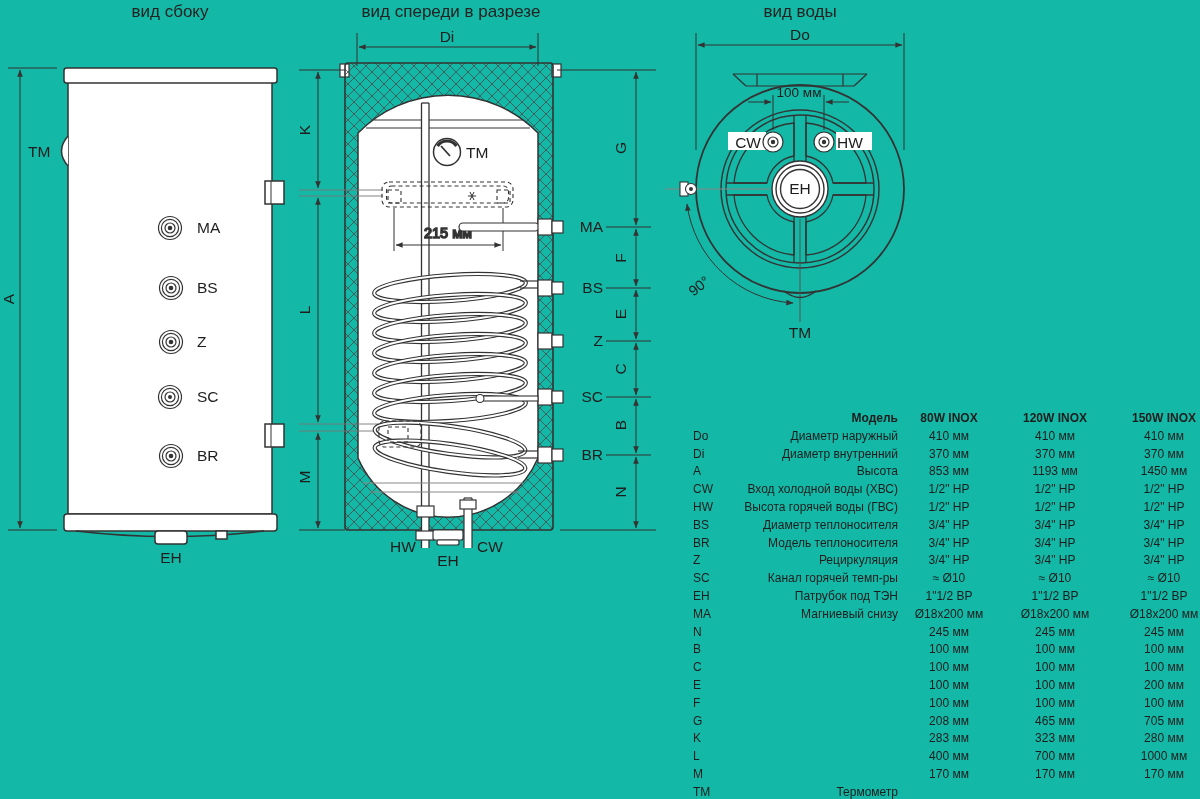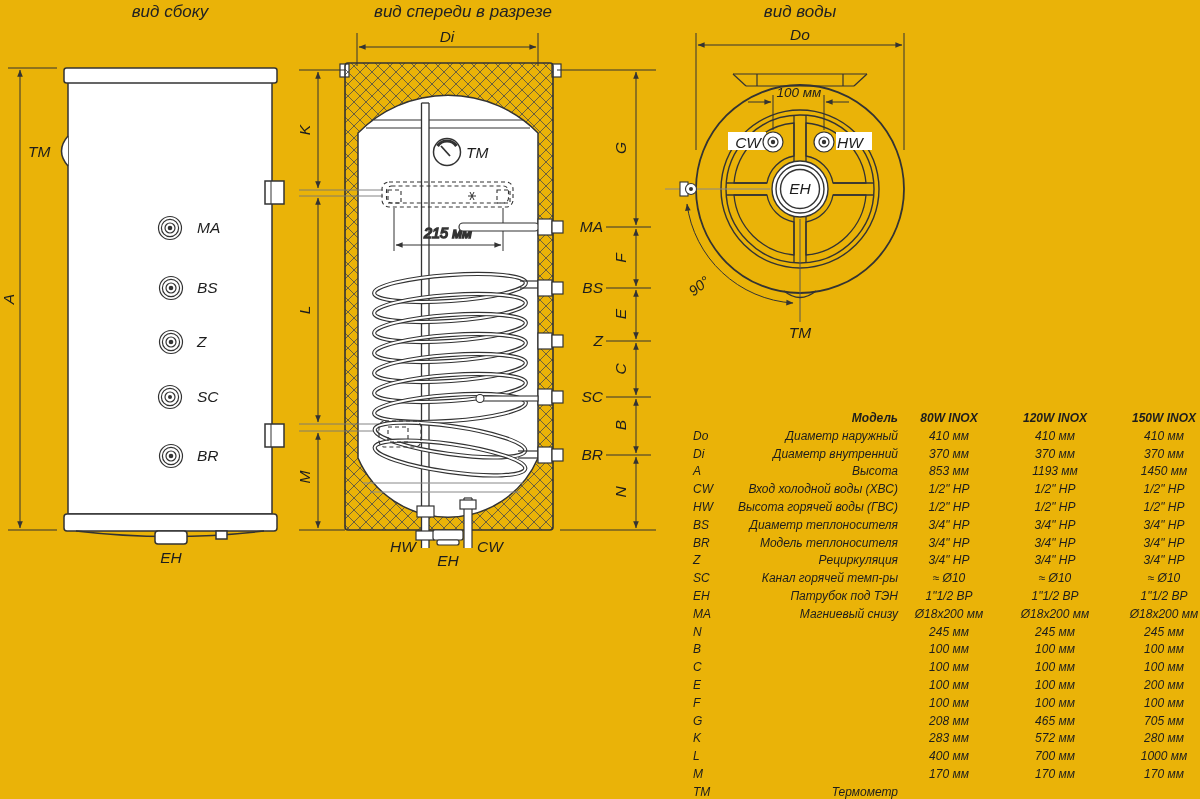--- a/index.html
+++ b/index.html
@@ -1,20 +1,20 @@
 <!DOCTYPE html>
 <html><head>
 <meta charset="utf-8">
 <style>
   html,body{margin:0;padding:0;overflow:hidden;background:#fff;}
-  .canvas{position:relative;width:1200px;height:799px;background:#eab308;
-          font-family:"Liberation Sans",sans-serif;color:#1d1d1d;font-style:italic;}
+  .canvas{position:relative;width:1200px;height:799px;background:#14b8a6;
+          font-family:"Liberation Sans",sans-serif;color:#1d1d1d;}
   .view-title{position:absolute;top:2px;font-size:17px;color:#222;text-align:center;}
   #title-side{left:95px;width:150px;}
-  #title-front{left:310px;width:242px;text-align:right;}
+  #title-front{left:330px;width:242px;}
   #title-bottom{left:718px;width:164px;}
   svg{position:absolute;left:0;top:0;}
   svg text{font-family:"Liberation Sans",sans-serif;fill:#1d1d1d;font-size:15.5px;}
   svg text.small{font-size:13.5px;}
   svg text.mid{font-size:14.5px;}
   .spec{position:absolute;left:690px;top:410px;width:528px;font-size:12px;}
   .trow{display:grid;grid-template-columns:45px 163px 102px 110px 108px;height:17.8px;
         line-height:17.8px;white-space:nowrap;}
   .trow .c-code{padding-left:3px;text-align:left;}
   .trow .c-name{text-align:right;}
@@ -529,21 +529,21 @@
           <span class="c-name"></span>
           <span class="c-val">208 мм</span>
           <span class="c-val">465 мм</span>
           <span class="c-val">705 мм</span>
         </div>
 
         <div class="trow">
           <span class="c-code">K</span>
           <span class="c-name"></span>
           <span class="c-val">283 мм</span>
-          <span class="c-val">572 мм</span>
+          <span class="c-val">323 мм</span>
           <span class="c-val">280 мм</span>
         </div>
 
         <div class="trow">
           <span class="c-code">L</span>
           <span class="c-name"></span>
           <span class="c-val">400 мм</span>
           <span class="c-val">700 мм</span>
           <span class="c-val">1000 мм</span>
         </div>

